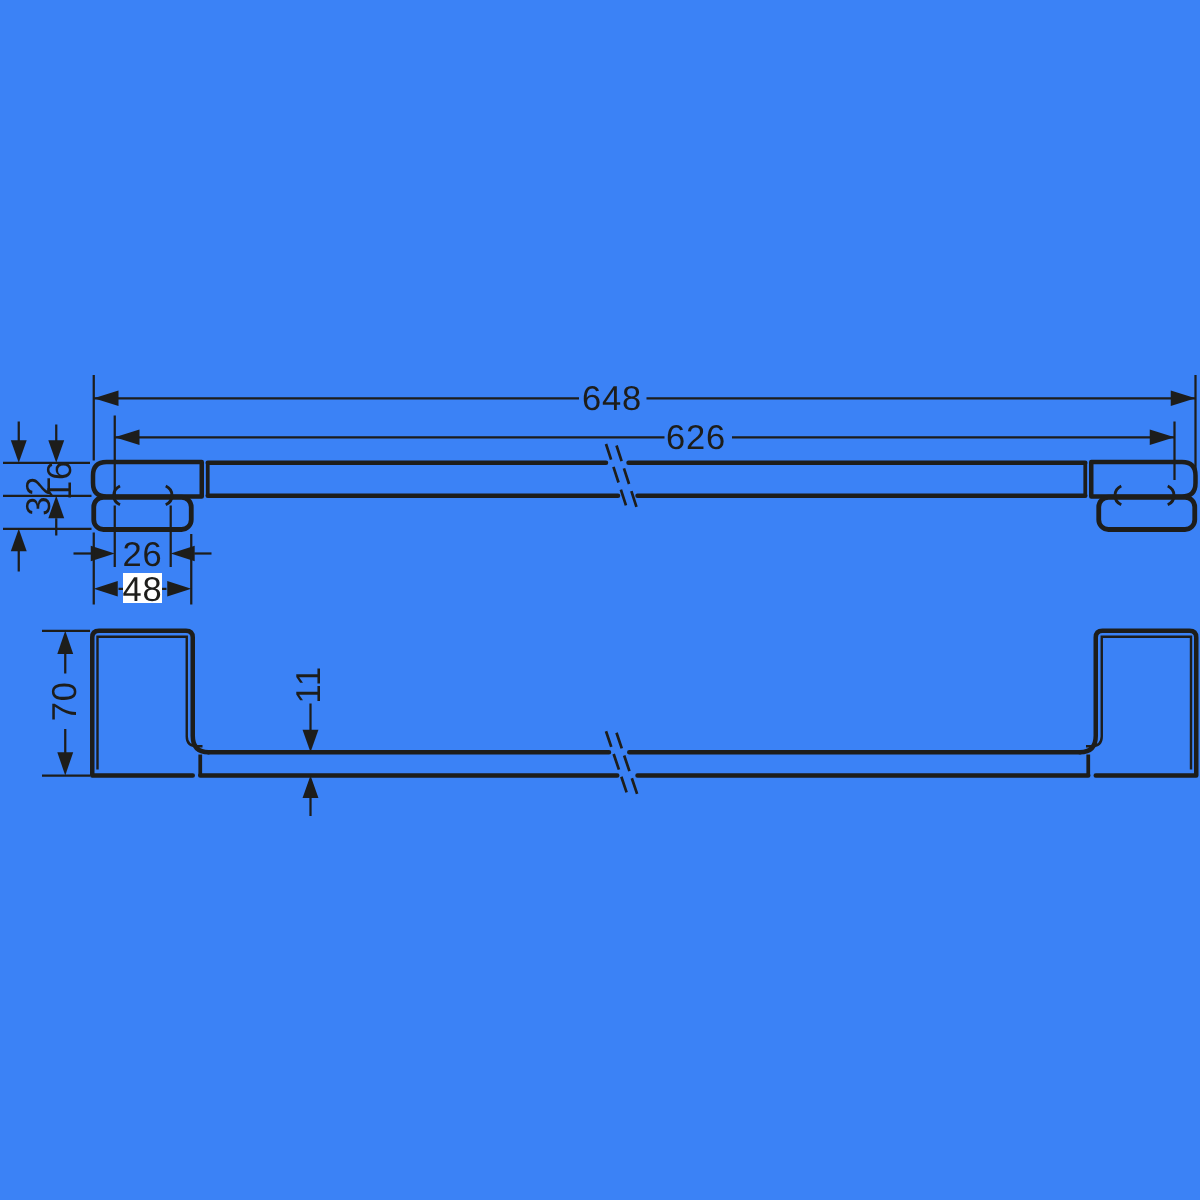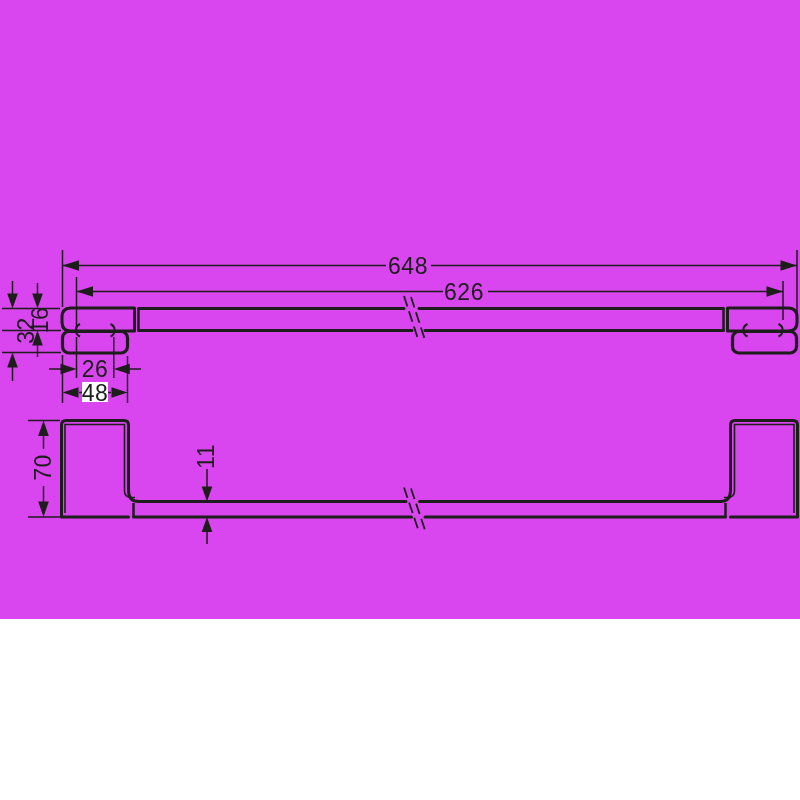--- a/index.html
+++ b/index.html
@@ -1,16 +1,16 @@
 <!DOCTYPE html>
 <html><head>
 <meta charset="utf-8">
 <style>
   html,body{margin:0;padding:0;background:#ffffff;}
-  .canvas{position:relative;width:800px;height:619px;background:#d946ef;overflow:hidden;}
+  .canvas{position:relative;width:800px;height:800px;background:#3b82f6;overflow:hidden;}
   svg{display:block;}
   text{font-family:"Liberation Sans", sans-serif;fill:#1d1d1b;font-size:23px;letter-spacing:0.5px;}
   .part{stroke:#1d1d1b;stroke-width:3;fill:none;stroke-linecap:round;stroke-linejoin:round;}
   .plate{stroke:#1d1d1b;stroke-width:3.2;fill:none;}
   .inner{stroke:#1d1d1b;stroke-width:1.6;fill:none;}
   .dim{stroke:#1d1d1b;stroke-width:1.5;fill:none;}
   .joint{stroke:#1d1d1b;stroke-width:2.5;fill:none;}
   .arc{stroke:#1d1d1b;stroke-width:2;fill:none;}
   .brk{stroke:#1d1d1b;stroke-width:1.8;fill:none;stroke-dasharray:11 5;}
   .ah{fill:#1d1d1b;stroke:none;}

